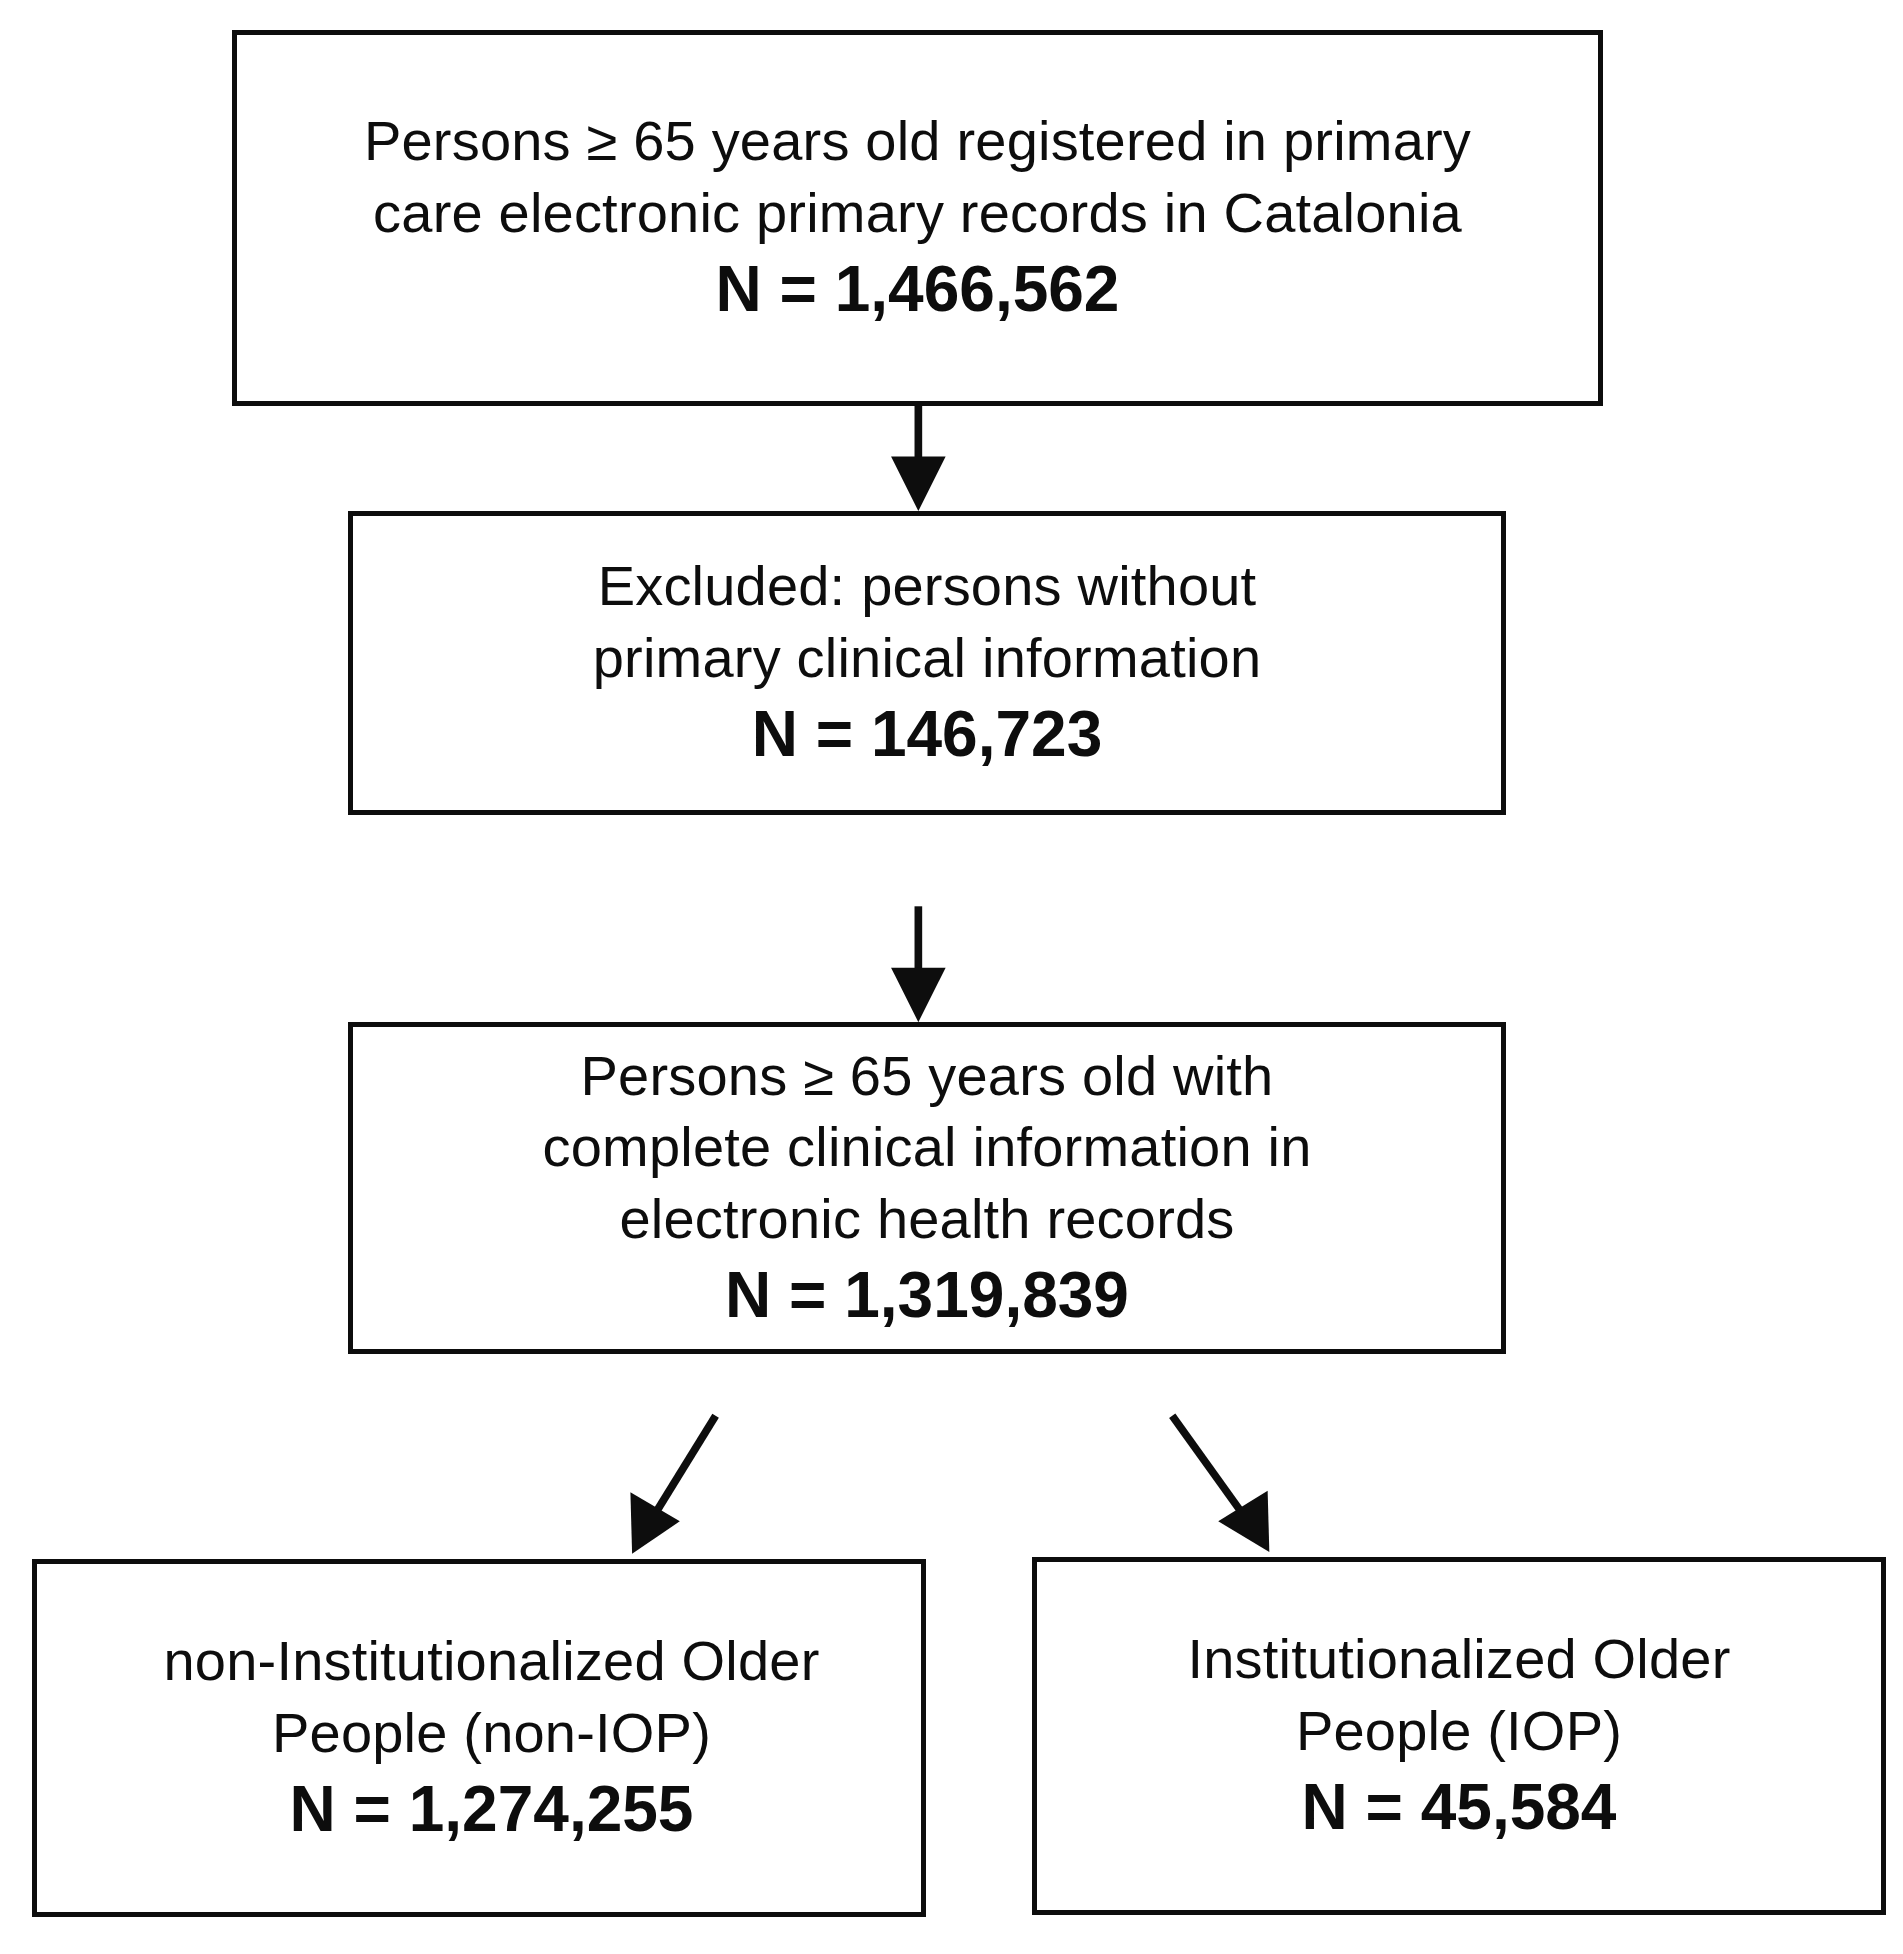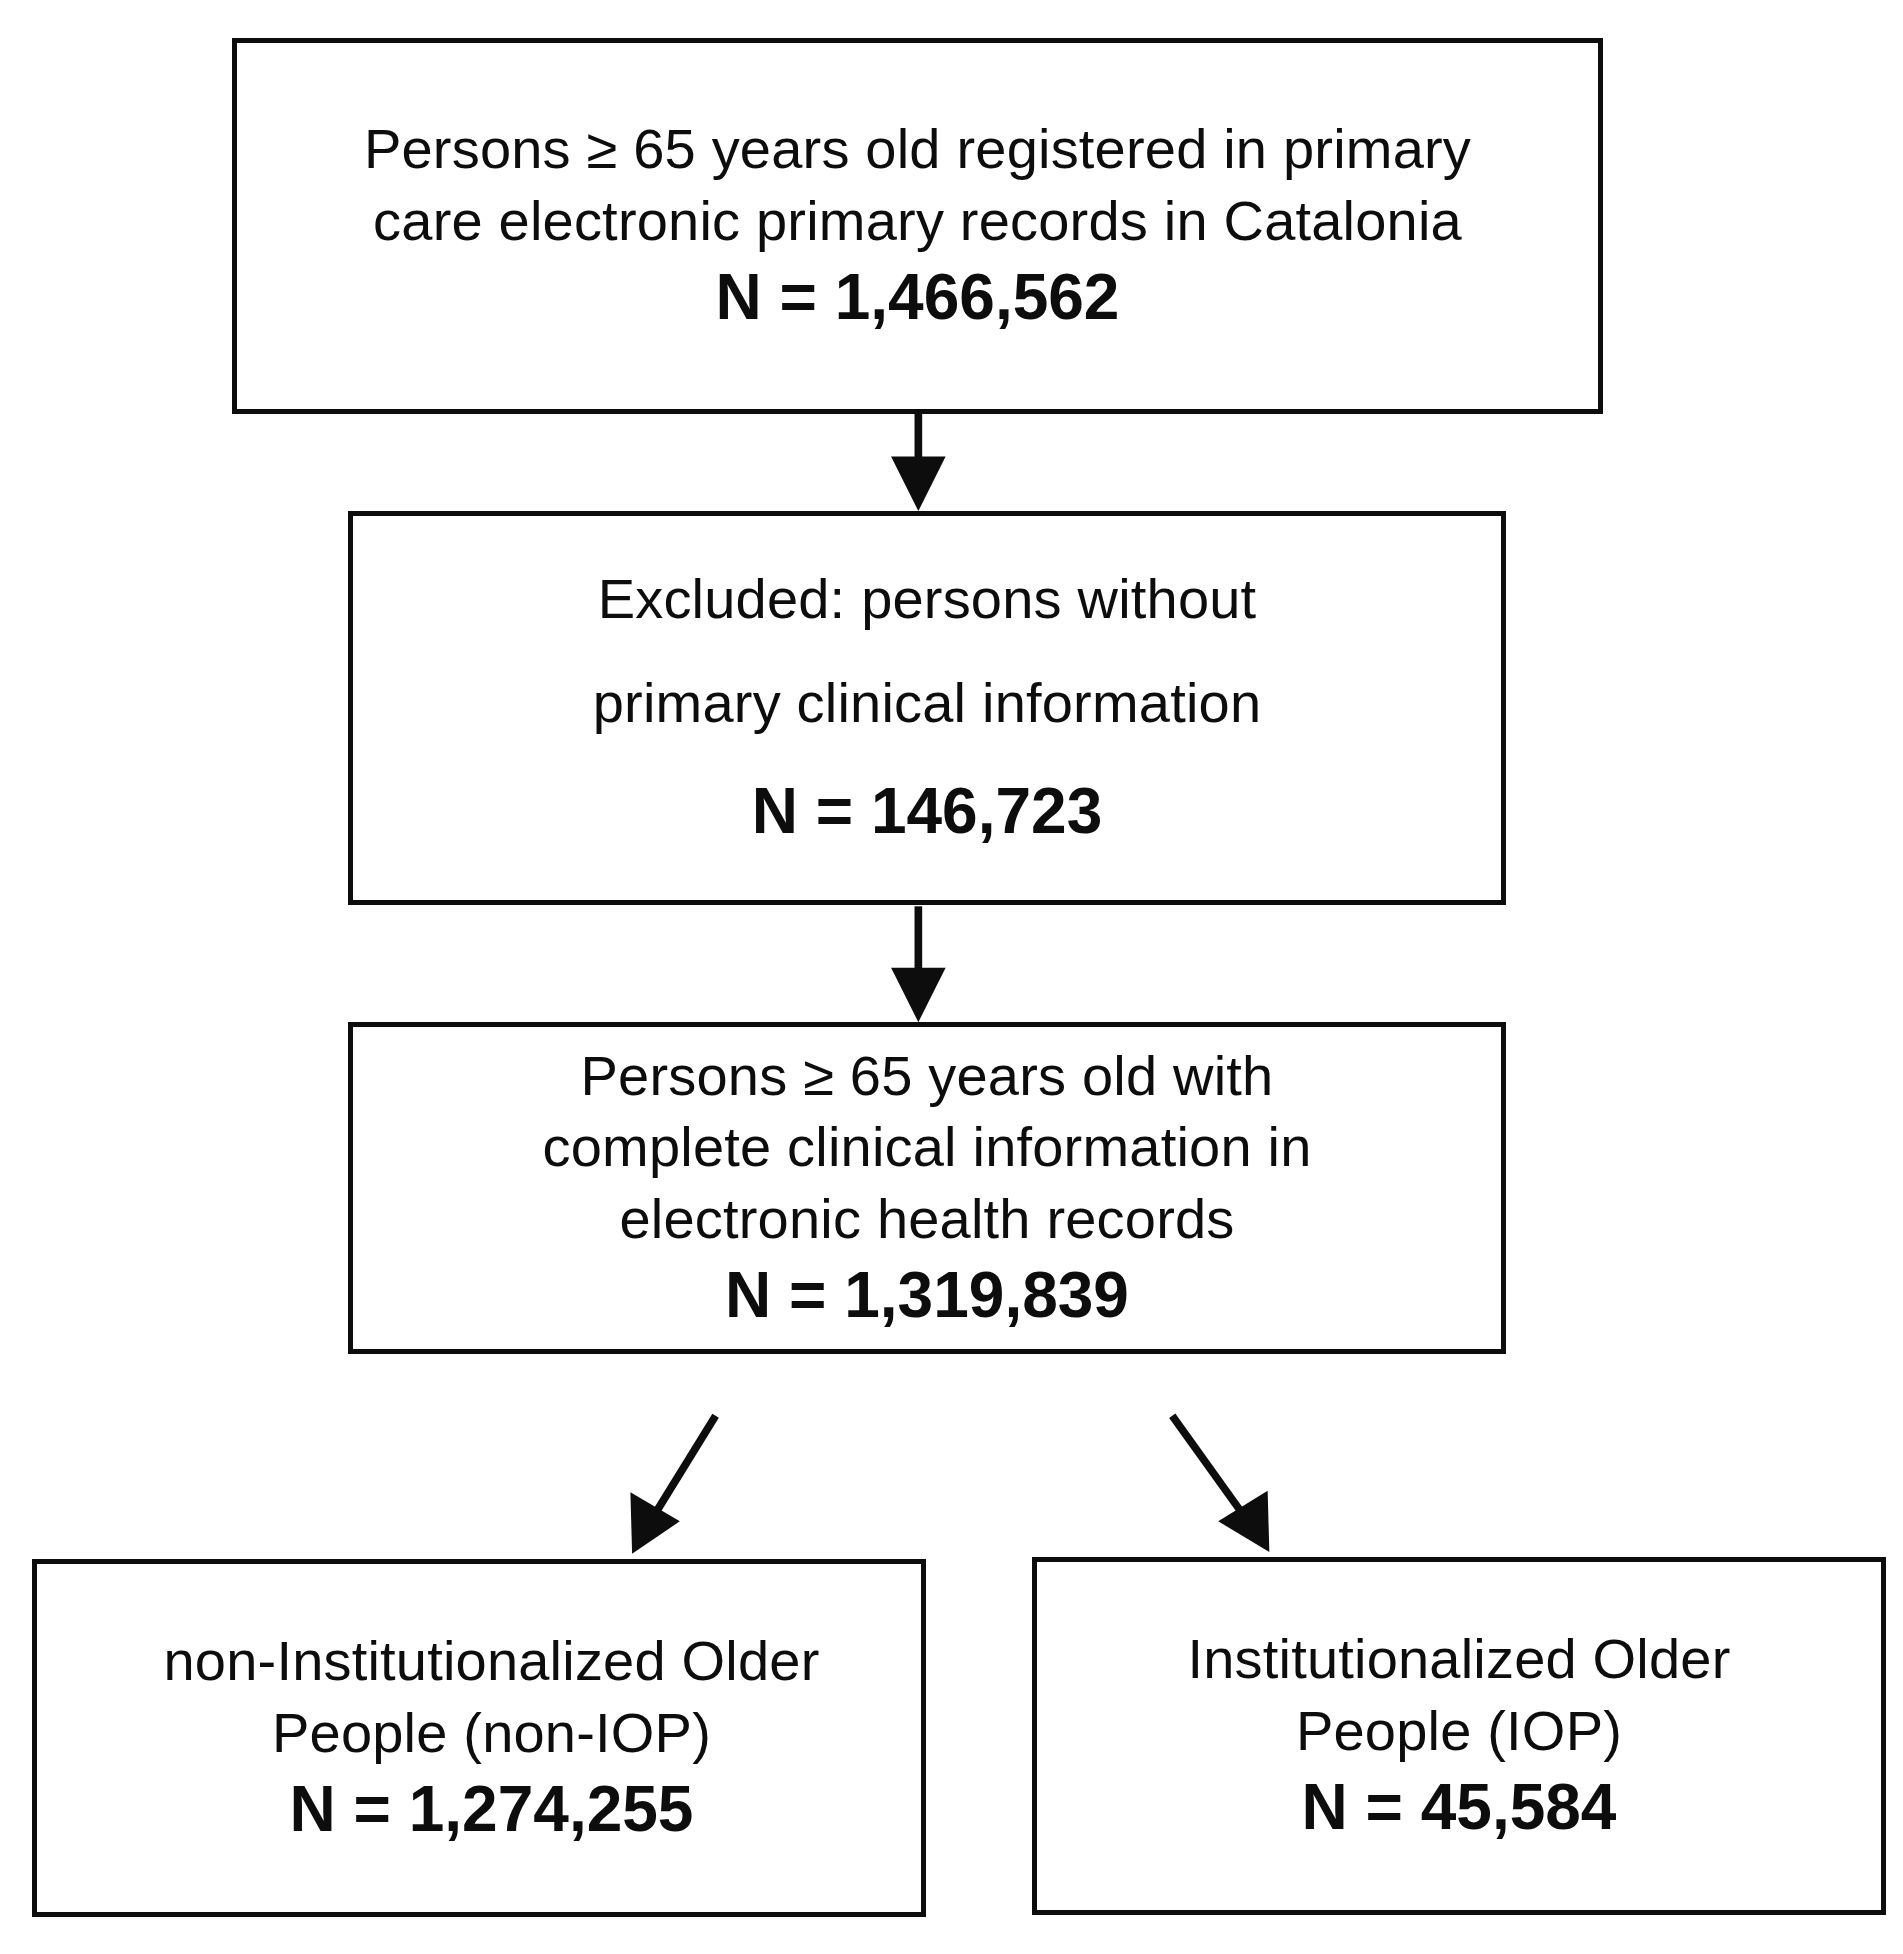--- a/index.html
+++ b/index.html
@@ -36,22 +36,22 @@
     font-weight: 400;
   }
   .node .count {
     display: block;
     font-size: 64px;
     line-height: 1.28;
     white-space: nowrap;
     font-weight: 700;
   }
   
-  #box-source      { left: 232px;  top: 38px;   width: 1371px; height: 376px; }
-  #box-excluded    { left: 348px;  top: 511px;  width: 1158px; height: 394px; gap: 32px; }
+  #box-source      { left: 232px;  top: 30px;   width: 1371px; height: 376px; }
+  #box-excluded    { left: 348px;  top: 511px;  width: 1158px; height: 304px; }
   #box-included    { left: 348px;  top: 1022px; width: 1158px; height: 332px; }
   #box-noniop      { left: 32px;   top: 1559px; width: 894px; height: 358px; padding-left: 25px; }
   #box-iop         { left: 1032px; top: 1557px; width: 854px; height: 358px; }
 
   
   svg.connectors {
     position: absolute;
     left: 0;
     top: 0;
     width: 1904px;

